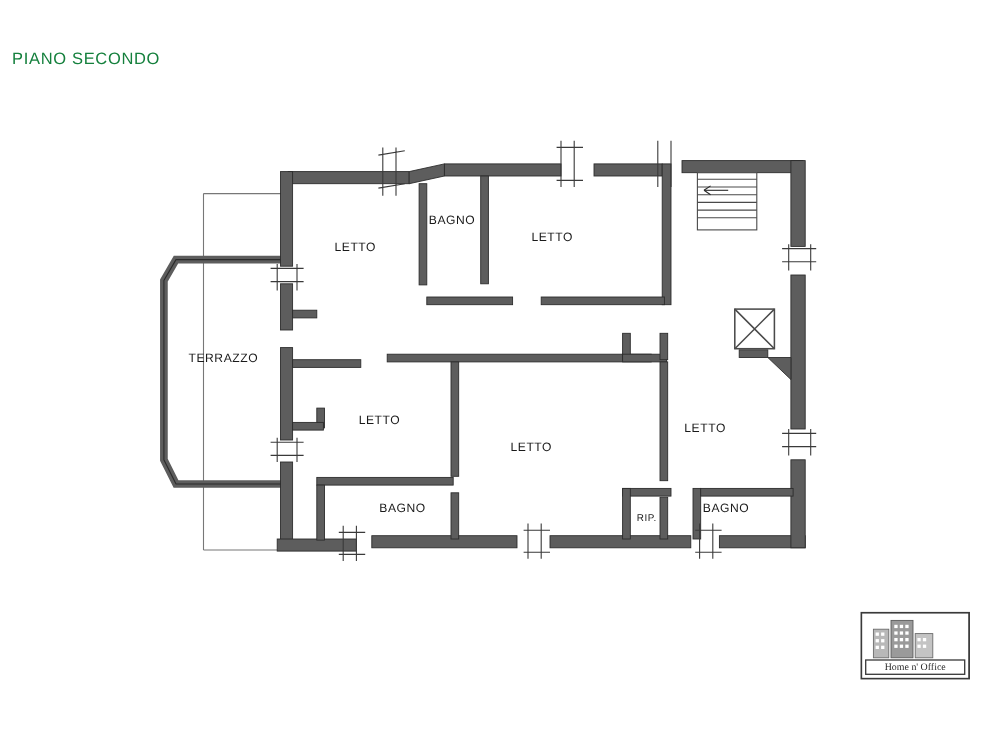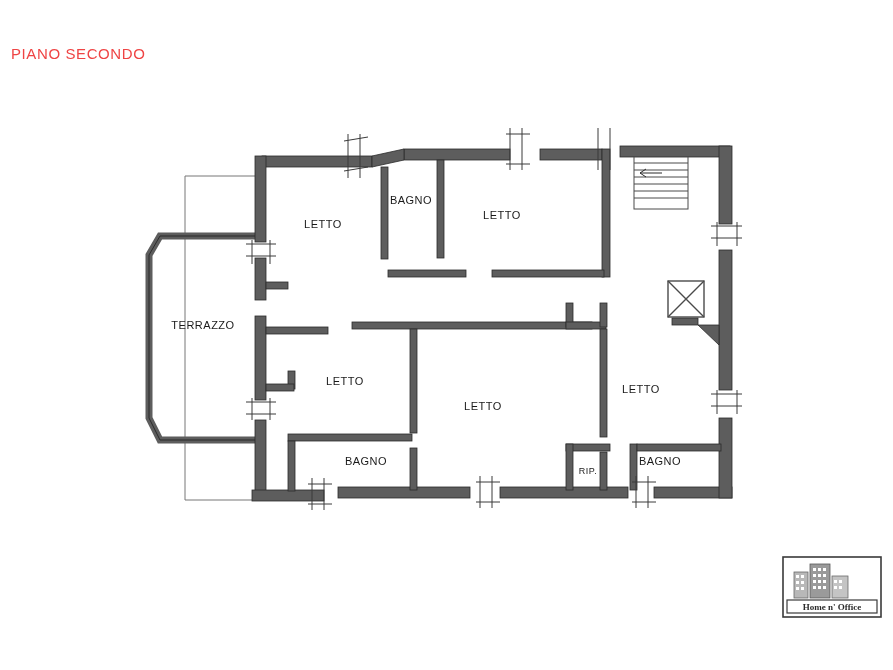--- a/index.html
+++ b/index.html
@@ -9,37 +9,37 @@
     font-family:"Liberation Sans", sans-serif;
     overflow:hidden;
     position:relative;
   }
   #plan-root{position:absolute;left:0;top:0;width:893px;height:670px;}
   .title{
     position:absolute;
     left:11px;top:45px;
     font-size:15px;
     letter-spacing:0.6px;
-    color:#ef4444;
+    color:#15803d;
     font-family:"Liberation Sans", sans-serif;
     font-stretch:condensed;
   }
   svg{display:block;}
   .room-label{
     font-family:"Liberation Sans", sans-serif;
     font-size:11px;
     fill:#1a1a1a;
     letter-spacing:0.5px;
     text-anchor:middle;
   }
   .room-label.small{font-size:9px;}
   .logo{
     position:absolute;
     left:782px;top:556px;
-    width:100px;height:62px;font-weight:bold;
+    width:100px;height:62px;
   }
 </style>
 </head>
 <body>
 
 <div id="plan-root">
 
   <div class="title">PIANO SECONDO</div>
 
   <svg id="plan-svg" width="893" height="670" viewBox="0 0 893 670">

